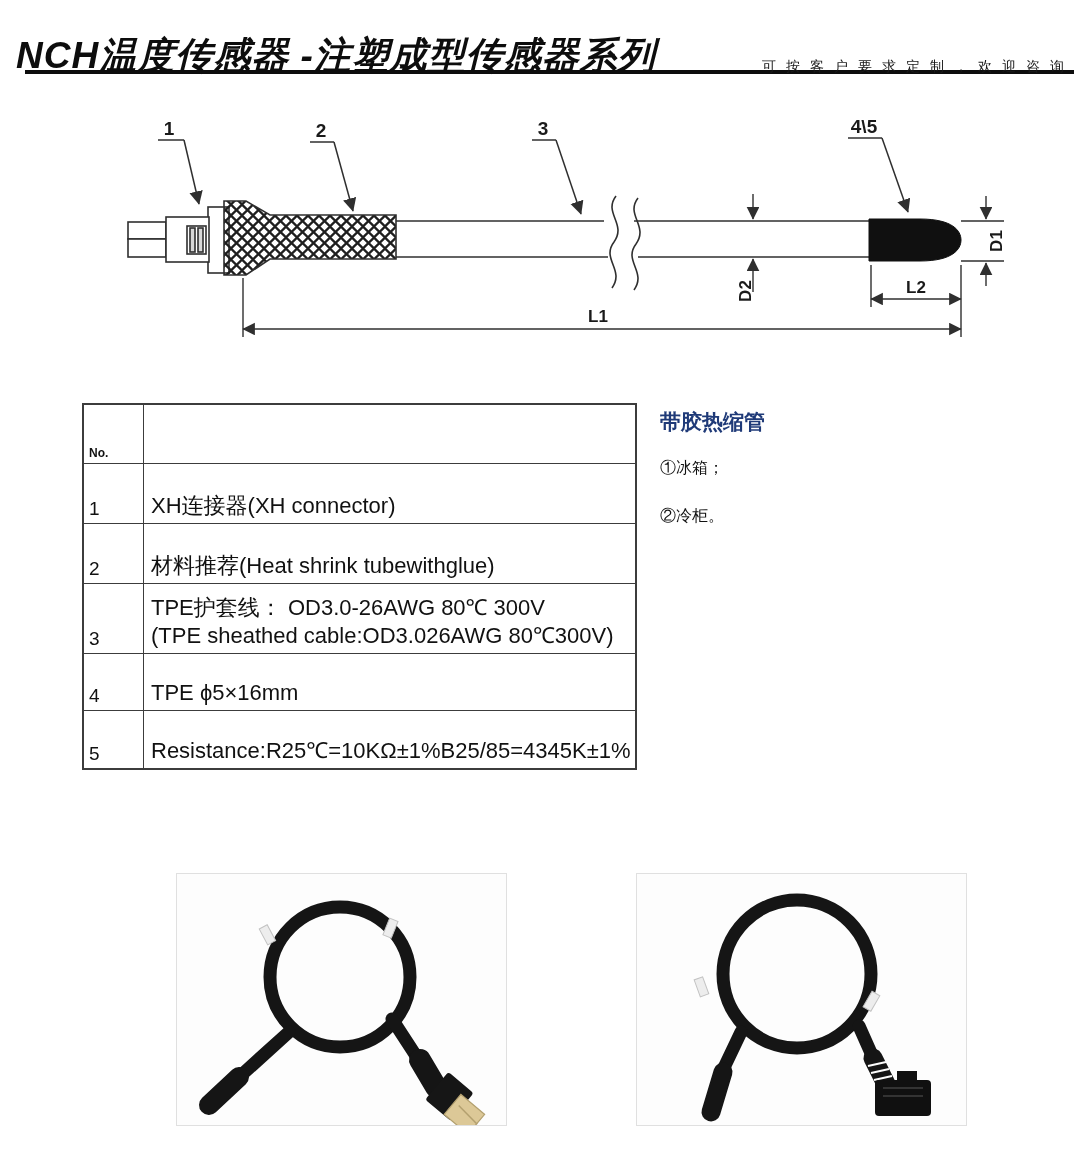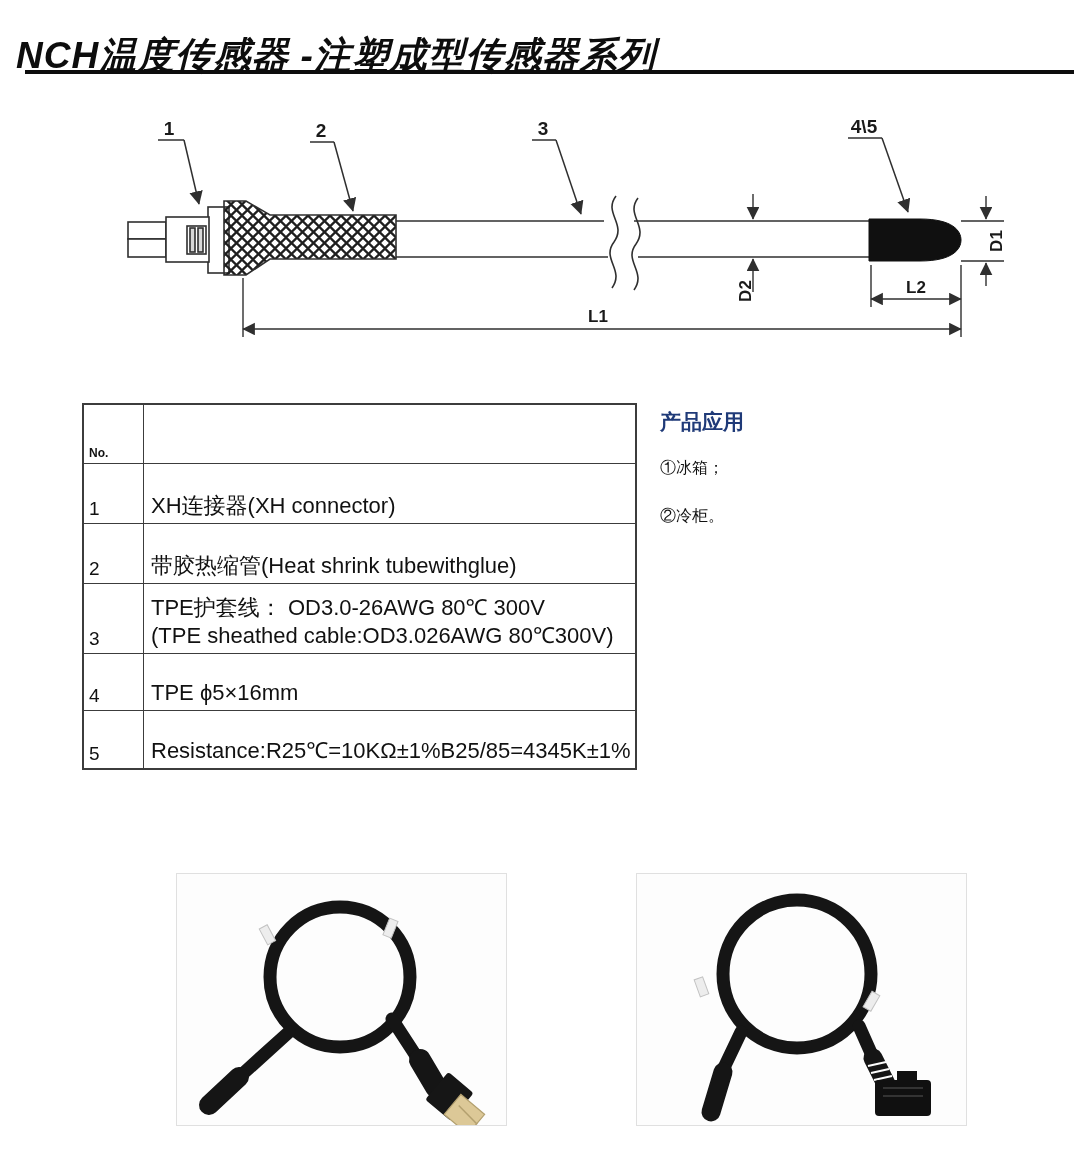--- a/index.html
+++ b/index.html
@@ -52,20 +52,21 @@
   .photo.left{left:176px;}
   .photo.right{left:636px;}
 </style>
 </head>
 <body>
 
 <div class="page">
 
   <h1 class="title">NCH温度传感器 -注塑成型传感器系列</h1>
   <div class="rule"></div>
+  <div class="note">可按客户要求定制，欢迎咨询</div>
 
   <svg class="diagram" width="1074" height="260" viewBox="0 0 1074 260">
     <defs>
       <pattern id="mesh" width="11" height="11" patternUnits="userSpaceOnUse">
         <path d="M0,5.5 L5.5,0 M5.5,11 L11,5.5 M0,5.5 L5.5,11 M5.5,0 L11,5.5" stroke="#1f1f1f" stroke-width="2.4" fill="none"></path>
       </pattern>
       <marker id="arrow" markerWidth="10" markerHeight="10" refX="8.5" refY="4.5" orient="auto-start-reverse">
         <path d="M0,0 L9,4.5 L0,9 z" fill="#2f2f2f"></path>
       </marker>
     </defs>
@@ -151,21 +152,21 @@
     </div>
     <div class="trow" style="height:60px">
       <div class="cell-no">1</div>
       <div class="cell-desc">
         <div>XH连接器(XH connector)</div>
       </div>
     </div>
     <div class="trow" style="height:60px">
       <div class="cell-no">2</div>
       <div class="cell-desc">
-        <div>带胶热缩管(Heat shrink tubewithglue)</div>
+        <div>材料推荐(Heat shrink tubewithglue)</div>
       </div>
     </div>
     <div class="trow" style="height:70px">
       <div class="cell-no">3</div>
       <div class="cell-desc">
         <div>TPE护套线： OD3.0-26AWG 80℃ 300V</div>
         <div>(TPE sheathed cable:OD3.026AWG 80℃300V)</div>
       </div>
     </div>
     <div class="trow" style="height:57px">
@@ -176,21 +177,21 @@
     </div>
     <div class="trow" style="height:58px">
       <div class="cell-no">5</div>
       <div class="cell-desc">
         <div>Resistance:R25℃=10KΩ±1%B25/85=4345K±1%</div>
       </div>
     </div>
   </div>
 
   <aside class="apps">
-    <h2>产品应用</h2>
+    <h2>带胶热缩管</h2>
     <div class="app-item first">①冰箱；</div>
     <div class="app-item second">②冷柜。</div>
   </aside>
 
   <div class="photo left">
     <svg width="329" height="251" viewBox="0 0 329 251">
       <circle cx="163" cy="103" r="70" fill="none" stroke="#151515" stroke-width="13"></circle>
       <path d="M112,158 L60,205" stroke="#151515" stroke-width="13" stroke-linecap="round" fill="none"></path>
       <path d="M62,203 L32,231" stroke="#151515" stroke-width="20" stroke-linecap="round" fill="none"></path>
       <path d="M215,145 L243,188" stroke="#151515" stroke-width="13" stroke-linecap="round" fill="none"></path>

